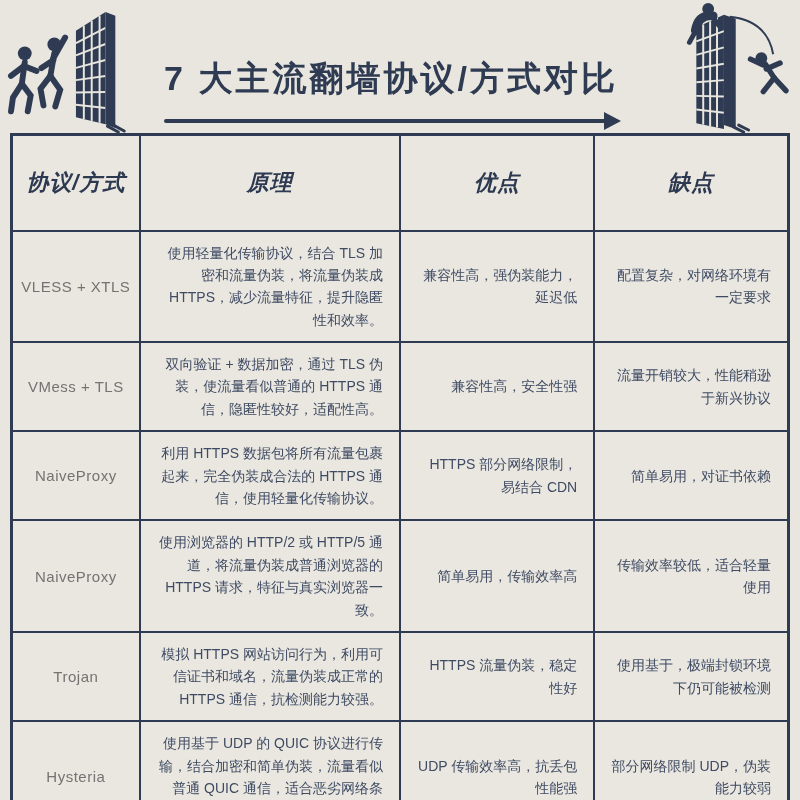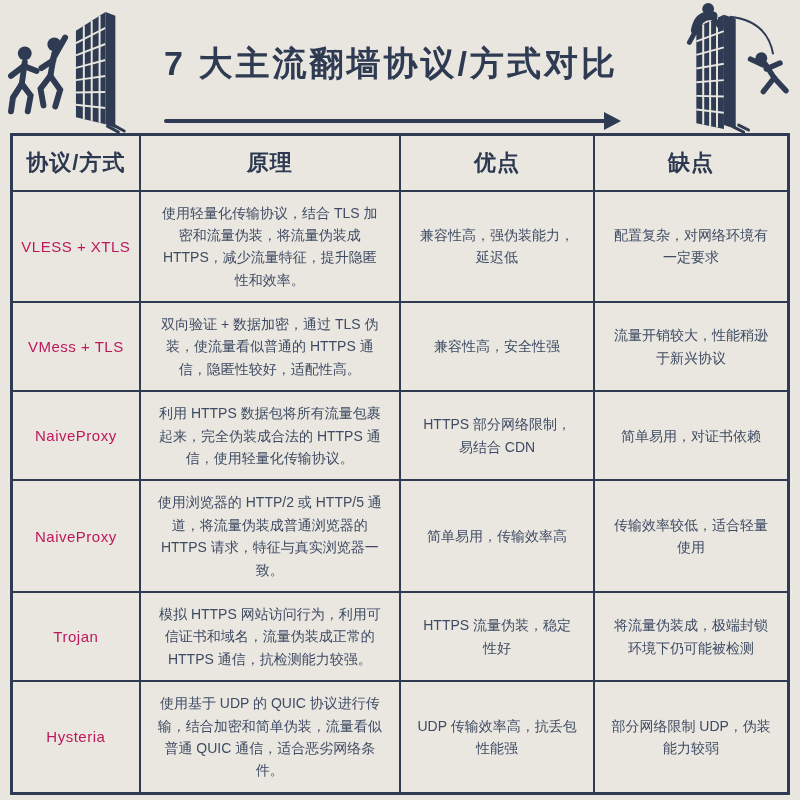--- a/index.html
+++ b/index.html
@@ -19,21 +19,20 @@
     padding:0 2px;
     box-sizing:border-box;
   }
   .banner svg{flex:0 0 auto;display:block;}
   .title-block{
     flex:1 1 auto;
     display:flex;
     flex-direction:column;
     align-items:center;
     margin-bottom:10px;
-    gap:15px;
   }
   .title{
     margin:0;
     font-size:34px;
     font-weight:900;
     letter-spacing:3px;
     color:#2e3b52;
     white-space:nowrap;
   }
   .arrow{
@@ -65,41 +64,41 @@
   }
   th,td{
     border:2px solid #2e3b52;
     vertical-align:middle;
     box-sizing:border-box;
   }
   col.c1{width:16.5%;}
   col.c2{width:33.5%;}
   col.c3{width:25%;}
   col.c4{width:25%;}
-  thead tr{height:56px;}
+  thead tr{height:96px;font-style:italic;}
   tbody tr{height:80px;}
   tbody tr:last-child{height:86px;}
   th{
     font-size:22px;
     font-weight:bold;
     letter-spacing:1px;
     text-align:center;
     color:#2c3950;
   }
   td.name{
     text-align:center;
     font-size:15px;
     letter-spacing:.5px;
-    color:#be185d;
+    color:#737373;
   }
   td.desc{
     font-size:14px;
     line-height:1.6;
     padding:10px 16px;
-    text-align:center;
+    text-align:right;
     color:#3f4b63;
   }
 </style>
 </head>
 <body>
 
 <div class="page">
 
   <header class="banner">
 
@@ -224,21 +223,21 @@
       <tr>
         <td class="name">NaiveProxy</td>
         <td class="desc">使用浏览器的 HTTP/2 或 HTTP/5 通道，将流量伪装成普通浏览器的 HTTPS 请求，特征与真实浏览器一致。</td>
         <td class="desc">简单易用，传输效率高</td>
         <td class="desc">传输效率较低，适合轻量使用</td>
       </tr>
       <tr>
         <td class="name">Trojan</td>
         <td class="desc">模拟 HTTPS 网站访问行为，利用可信证书和域名，流量伪装成正常的 HTTPS 通信，抗检测能力较强。</td>
         <td class="desc">HTTPS 流量伪装，稳定性好</td>
-        <td class="desc">将流量伪装成，极端封锁环境下仍可能被检测</td>
+        <td class="desc">使用基于，极端封锁环境下仍可能被检测</td>
       </tr>
       <tr>
         <td class="name">Hysteria</td>
         <td class="desc">使用基于 UDP 的 QUIC 协议进行传输，结合加密和简单伪装，流量看似普通 QUIC 通信，适合恶劣网络条件。</td>
         <td class="desc">UDP 传输效率高，抗丢包性能强</td>
         <td class="desc">部分网络限制 UDP，伪装能力较弱</td>
       </tr>
 
     </tbody>
   </table>

